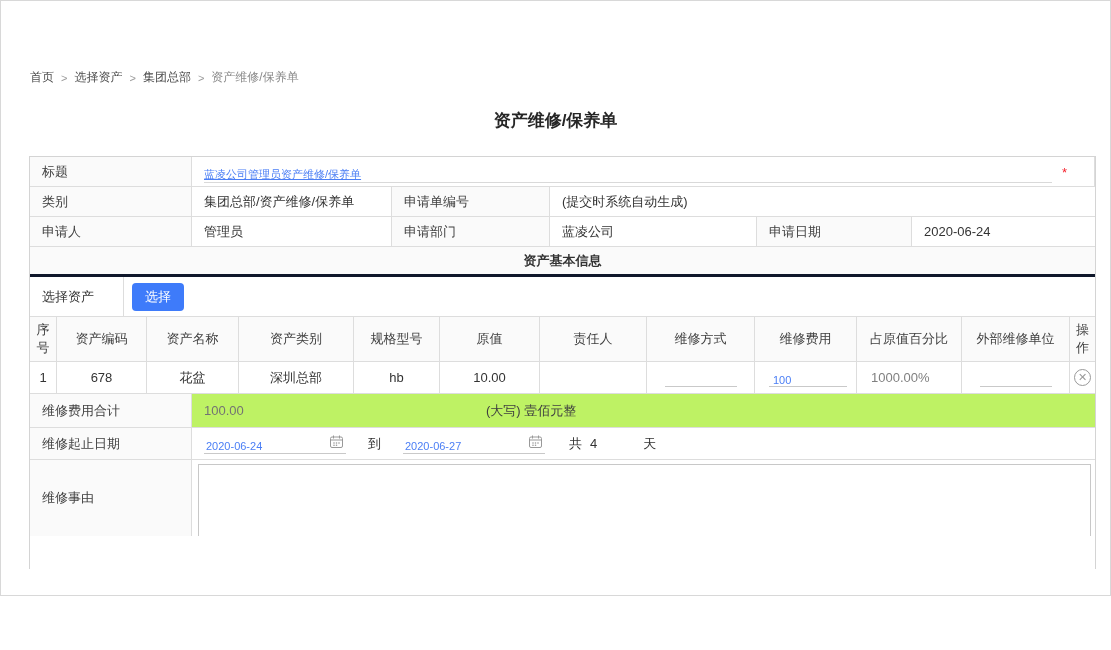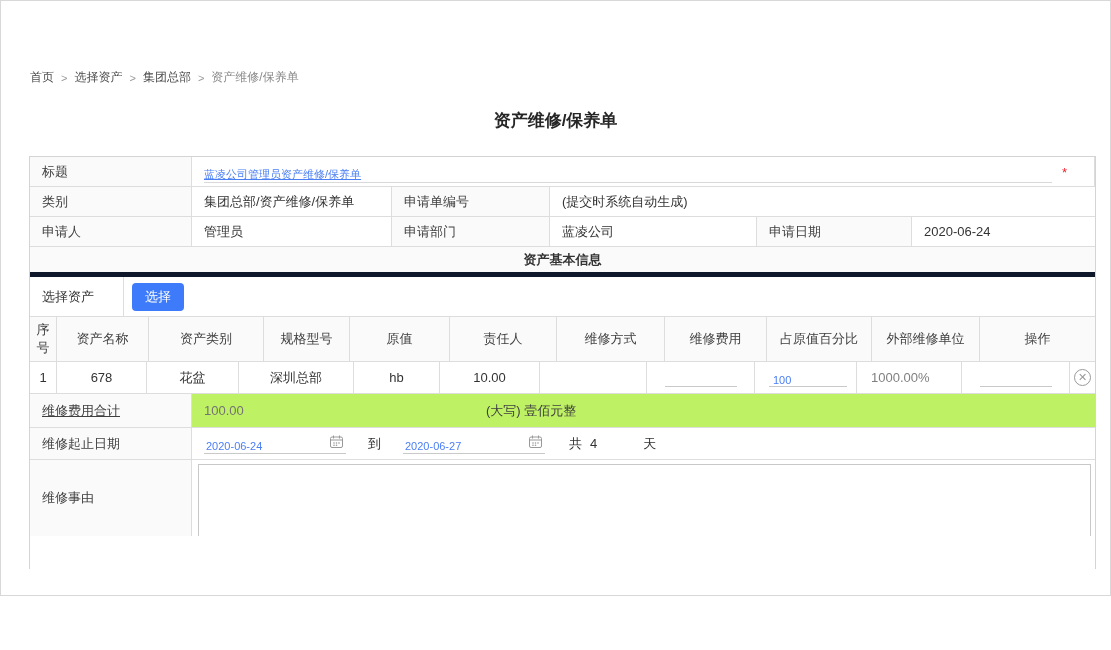--- a/index.html
+++ b/index.html
@@ -96,21 +96,21 @@
   }
 
   
   .section-row {
     background: #fafafa;
     justify-content: center;
     font-weight: 600;
     color: #333;
     display: flex;
     align-items: center;
-    border-bottom: 5px solid #0f172a;
+    border-bottom: 3px solid #0f172a;
     height: 30px;
   }
 
   
   .btn-blue {
     background: #3e7bfa;
     color: #fff;
     border: none;
     border-radius: 4px;
     font-size: 13px;
@@ -279,20 +279,21 @@
 
     <div class="row r40">
       <div class="cell" style="flex:0 0 94px;">选择资产</div>
       <div class="cell grow" style="padding-left:8px;">
         <button class="btn-blue">选择</button>
       </div>
     </div>
 
     <div class="thead">
       <div class="th" style="flex:0 0 27px;">序号</div>
+      <div class="th" style="flex:0 0 90px;">资产编码</div>
       <div class="th" style="flex:0 0 92px;">资产名称</div>
       <div class="th" style="flex:0 0 115px;">资产类别</div>
       <div class="th" style="flex:0 0 86px;">规格型号</div>
       <div class="th" style="flex:0 0 100px;">原值</div>
       <div class="th" style="flex:0 0 107px;">责任人</div>
       <div class="th" style="flex:0 0 108px;">维修方式</div>
       <div class="th" style="flex:0 0 102px;">维修费用</div>
       <div class="th" style="flex:0 0 105px;">占原值百分比</div>
       <div class="th" style="flex:0 0 108px;">外部维修单位</div>
       <div class="th grow">操作</div>
@@ -316,21 +317,21 @@
       <div class="td" style="flex:0 0 108px;">
         <span class="u-input"></span>
       </div>
       <div class="td grow">
         <span class="icon-remove">✕</span>
       </div>
     </div>
 
 
     <div class="row r34">
-      <div class="cell lbl" style="flex:0 0 162px;text-decoration:underline;">维修费用合计</div>
+      <div class="cell lbl" style="flex:0 0 162px;">维修费用合计</div>
       <div class="cell grow total-cell">
         <span class="total-num">100.00</span>
         <span class="caps">(大写) 壹佰元整</span>
       </div>
     </div>
 
     <div class="row r32">
       <div class="cell lbl" style="flex:0 0 162px;">维修起止日期</div>
       <div class="cell grow">
         <span class="date-field">

